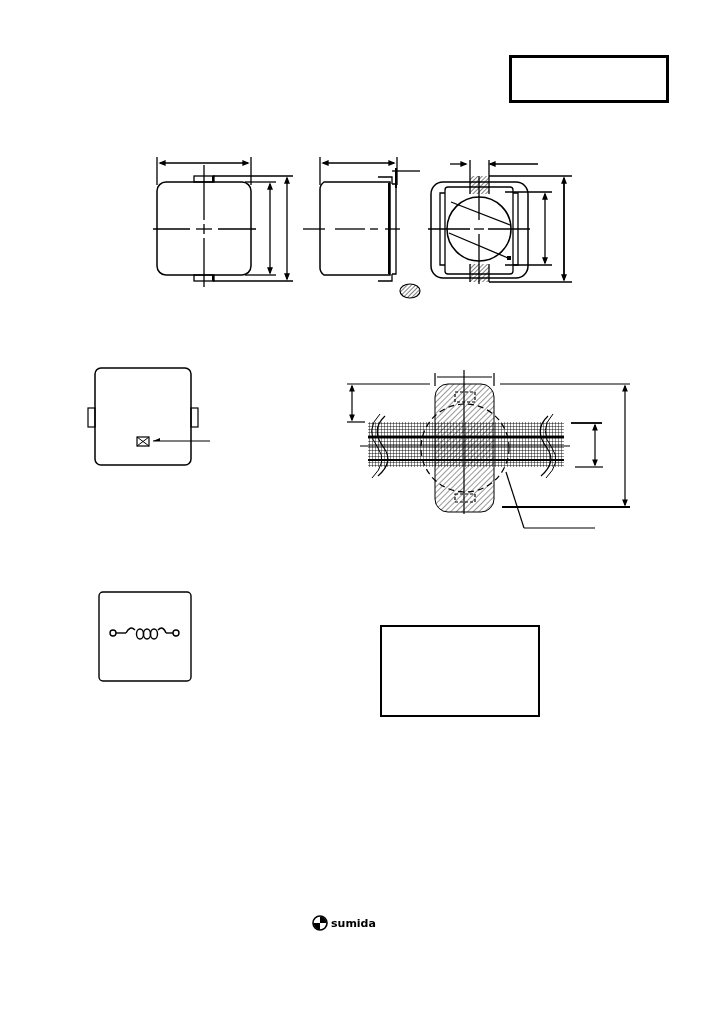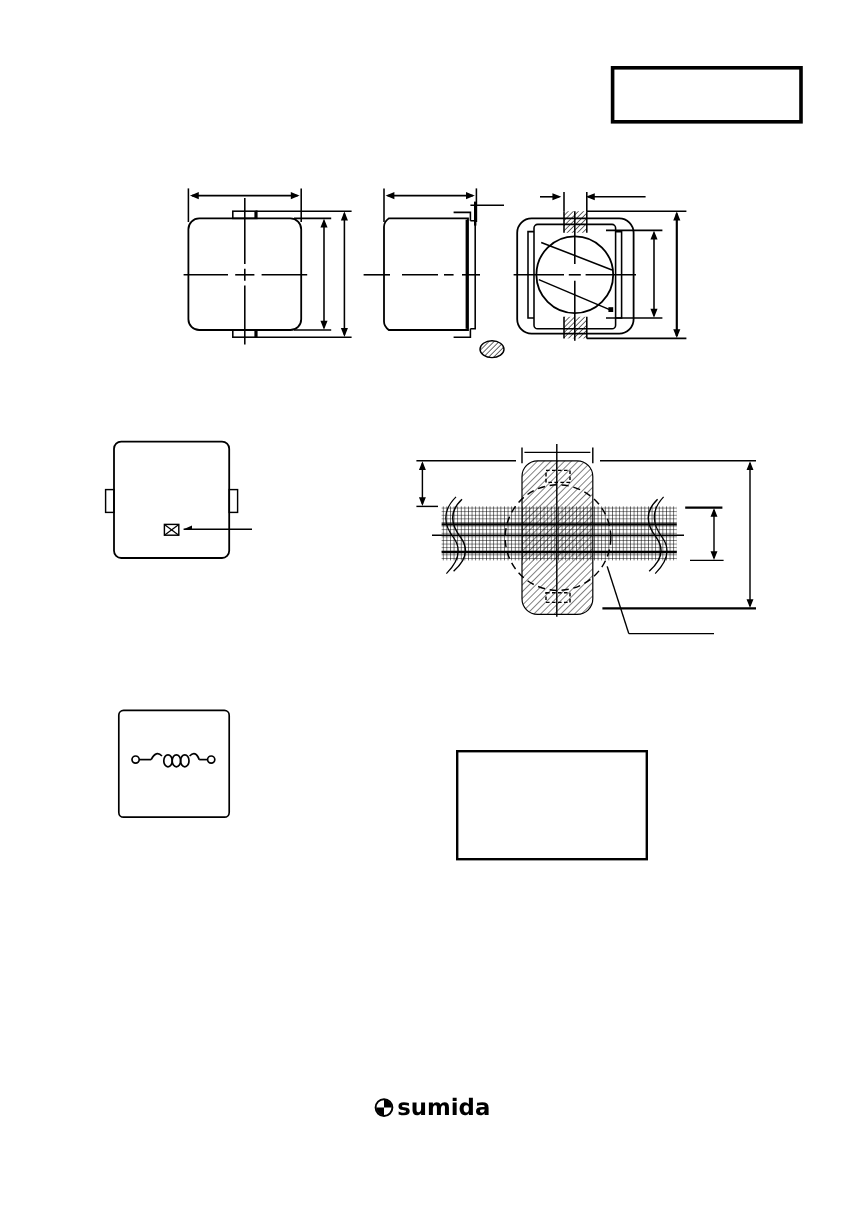--- a/index.html
+++ b/index.html
@@ -2,21 +2,21 @@
 <html><head>
 <meta charset="utf-8">
 <style>
   html, body { margin:0; padding:0; background:#ffffff; }
   body { width:720px; height:1012px; position:relative; overflow:hidden; font-family:"Liberation Sans", sans-serif; }
   .abs { position:absolute; }
   svg { position:absolute; overflow:visible; }
   .title-box { left:509px; top:55px; width:160px; height:48px; border:3px solid #000; box-sizing:border-box; }
   .spec-box { left:380px; top:625px; width:160px; height:92px; border:2px solid #000; box-sizing:border-box; }
   .logo { left:312px; top:913px; height:20px; display:flex; align-items:center; gap:3px; }
-  .logo-text { font-family:"DejaVu Sans", sans-serif; font-weight:bold; font-size:19px; color:#000; letter-spacing:0; line-height:1; }
+  .logo-text { font-family:"DejaVu Sans", sans-serif; font-weight:bold; font-size:11px; color:#000; letter-spacing:0; line-height:1; }
 </style>
 </head>
 <body>
 
 <div class="abs title-box"></div>
 
 <svg style="left:0;top:0" width="720" height="320">
   <g stroke="#000" fill="none" stroke-width="1.3">
 
     <line x1="157" y1="157" x2="157" y2="185"></line>

